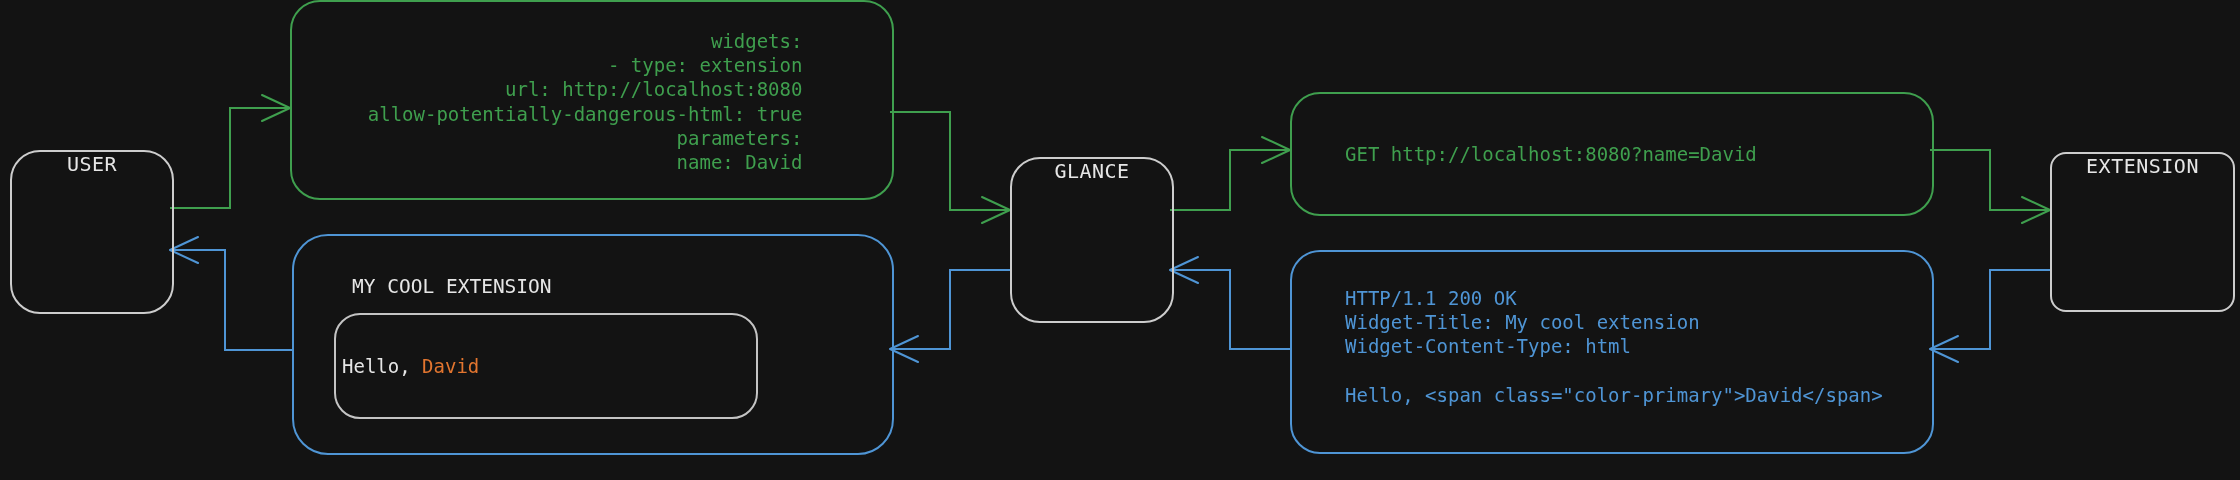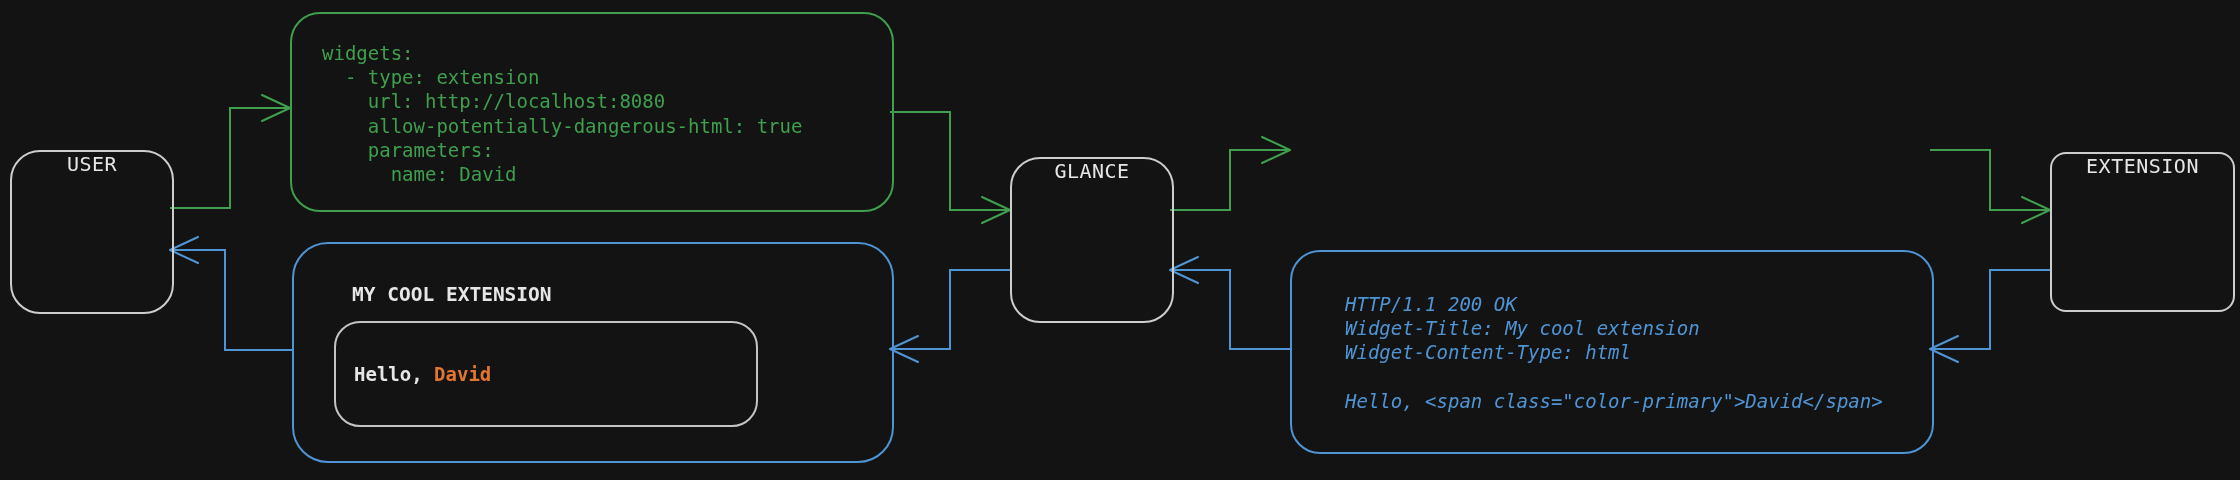--- a/index.html
+++ b/index.html
@@ -21,31 +21,31 @@
     display:flex;justify-content:center;
     color:var(--text);font-size:20px;letter-spacing:.5px;
   }
   .codebox{position:absolute;border:2px solid;border-radius:30px;}
   .codebox.req{border-color:var(--request);color:var(--request);}
   .codebox.resp{border-color:var(--response);color:var(--response);}
   .codebox pre{position:absolute;margin:0;font:19px/24.2px "DejaVu Sans Mono","Liberation Mono",monospace;}
   #config-box pre{left:30px;top:27px;}
   #request-box{display:flex;align-items:center;}
   #request-box pre{position:static;padding-left:53px;}
-  #response-box pre{left:53px;top:40px;font-style:italic;}
+  #response-box pre{left:53px;top:34px;}
   #widget-box{
     position:absolute;border:2px solid var(--response);border-radius:36px;color:var(--text);
   }
   .widget-title{position:absolute;left:58px;top:39px;font-size:19.5px;line-height:24px;color:var(--text);}
   .inner-box{
     position:absolute;left:40px;top:77px;width:420px;height:102px;
     border:2px solid #c4c4c4;border-radius:26px;
     display:flex;align-items:center;font-size:19px;
   }
-  .inner-box .pad{padding-left:18px;white-space:pre;}
+  .inner-box .pad{padding-left:6px;white-space:pre;}
   .name-accent{color:var(--accent);}
 </style>
 </head>
 <body>
 
 <div class="canvas">
 
   <svg class="wires" viewBox="0 0 2240 480" xmlns="http://www.w3.org/2000/svg">
 
     <path class="wire green" d="M170,208 H230 V108 H290"></path>
@@ -64,43 +64,46 @@
     <path class="wire blue" d="M1010,270 H950 V349 H890"></path>
     <polyline class="head blue" points="918,336 890,349 918,362"></polyline>
     <path class="wire blue" d="M292,350 H225 V250 H170"></path>
     <polyline class="head blue" points="198,237 170,250 198,263"></polyline>
   </svg>
 
   <div class="node" style="left:10px;top:150px;width:160px;height:160px;">
     <span>USER</span>
   </div>
 
-  <div class="codebox req" id="config-box" style="left:290px;top:12px;width:600px;height:196px;">
+  <div class="codebox req" id="config-box" style="left:290px;top:0;width:600px;height:196px;text-align:right;">
     <pre>widgets:
   - type: extension
     url: http://localhost:8080
     allow-potentially-dangerous-html: true
     parameters:
       name: David</pre>
   </div>
 
   <div class="node" style="left:1010px;top:157px;width:160px;height:162px;">
     <span>GLANCE</span>
   </div>
 
+  <div class="codebox req" id="request-box" style="left:1290px;top:92px;width:640px;height:120px;">
+    <pre>GET http://localhost:8080?name=David</pre>
+  </div>
 
   <div class="codebox resp" id="response-box" style="left:1290px;top:250px;width:640px;height:200px;">
     <pre>HTTP/1.1 200 OK
 Widget-Title: My cool extension
 Widget-Content-Type: html
 
 Hello, &lt;span class="color-primary"&gt;David&lt;/span&gt;</pre>
   </div>
 
-  <div id="widget-box" style="left:292px;top:242px;width:598px;height:217px;font-weight:bold;">
+  <div id="widget-box" style="left:292px;top:234px;width:598px;height:217px;">
     <div class="widget-title">MY COOL EXTENSION</div>
     <div class="inner-box">
       <span class="pad">Hello, </span>
         <span class="name-accent">David</span>
     </div>
   </div>
 
   <div class="node" style="left:2050px;top:152px;width:181px;height:156px;border-radius:16px;">
     <span>EXTENSION</span>
   </div>

